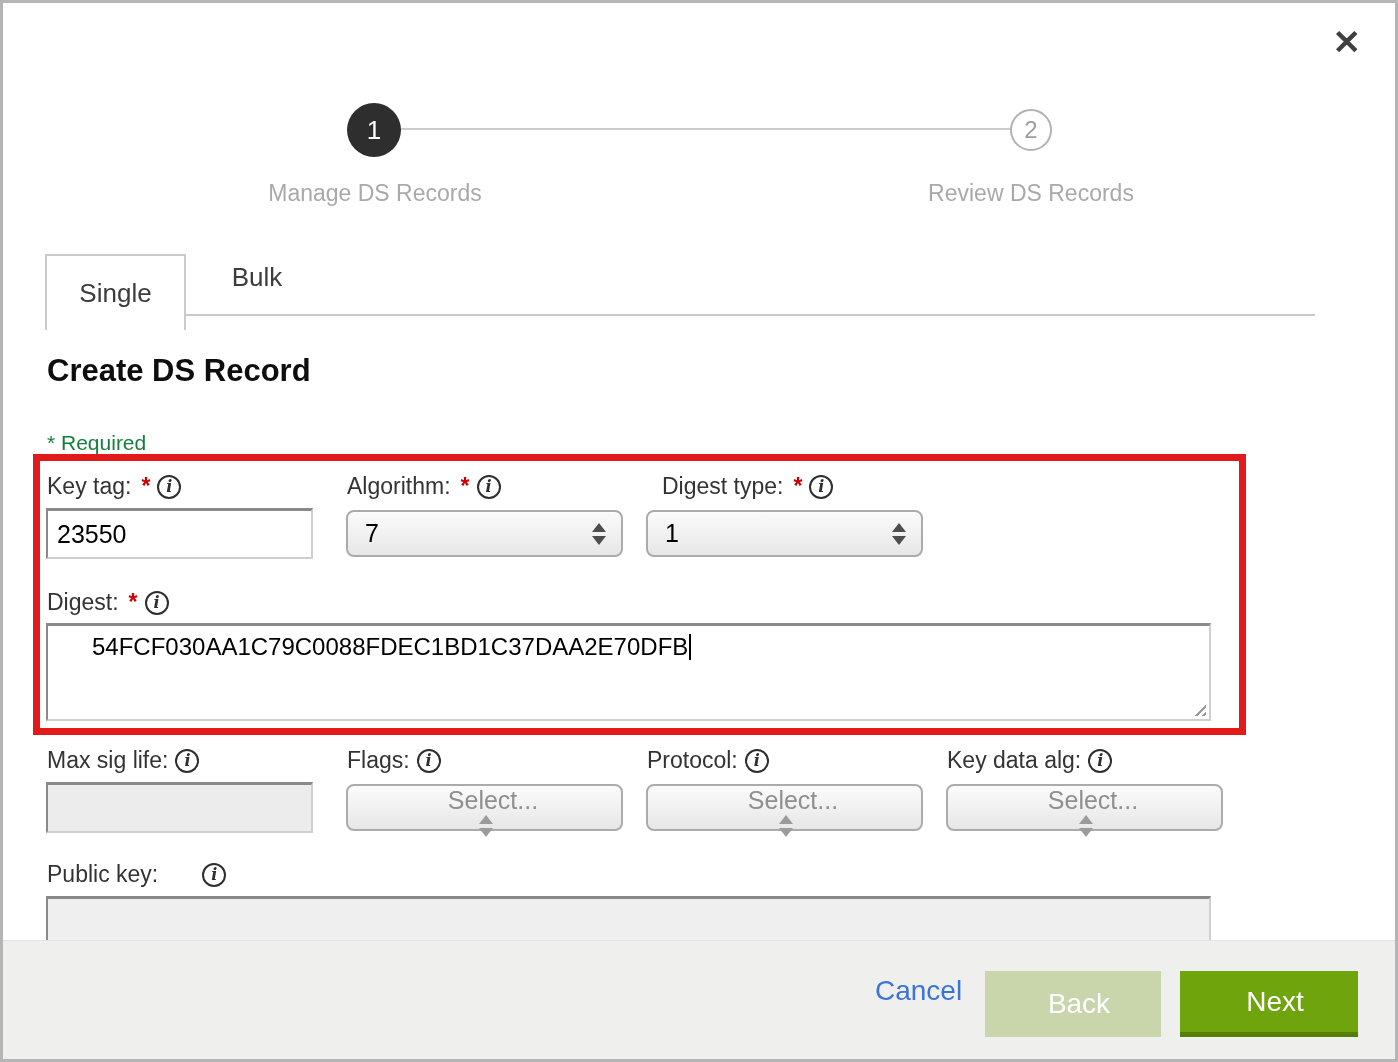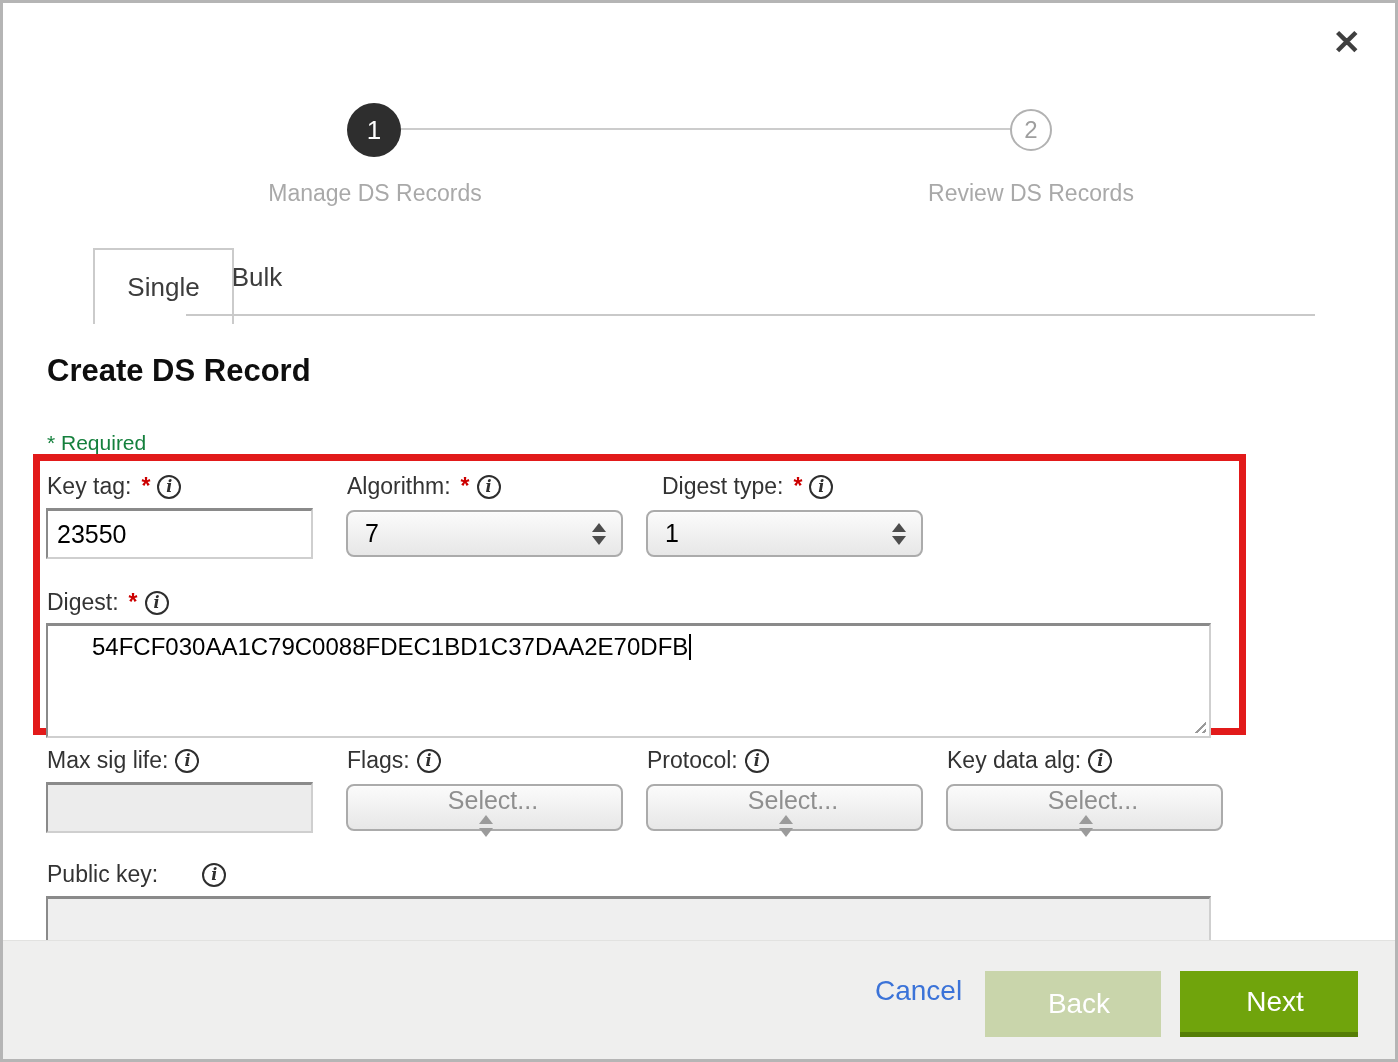--- a/index.html
+++ b/index.html
@@ -40,25 +40,25 @@
   }
   .step-label {
     position:absolute; top:177px; width:320px; text-align:center;
     color:#a9a9a9; font-size:23px;
   }
   .step-label.first { left:212px; }
   .step-label.second { left:868px; }
 
   
   .tab-single {
-    position:absolute; top:245px; left:42px; width:141px; height:76px;
+    position:absolute; top:251px; left:42px; width:141px; height:76px;
     background:#ffffff;
     border:2px solid #cbcbcb; border-bottom:none;
     display:flex; align-items:center; justify-content:center;
-    font-size:26px; color:#3c3c3c; cursor:pointer;margin-left:48px;
+    font-size:26px; color:#3c3c3c; cursor:pointer;
   }
   .tab-bulk {
     position:absolute; top:237px; left:183px; width:142px; height:74px;
     display:flex; align-items:center; justify-content:center;
     font-size:26px; color:#3c3c3c; cursor:pointer;
   }
   .tab-underline {
     position:absolute; top:311px; left:183px; width:1129px; height:2px;
     background:#c9c9c9;
   }
@@ -218,21 +218,21 @@
         <span class="tri-up"></span>
         <span class="tri-down"></span>
       </span>
   </div>
 
   <div class="field-label" style="top:586px; left:44px;">
     <span>Digest:</span>
     <span class="req-star">*</span>
     <span class="info-icon">i</span>
   </div>
-  <div class="textarea" style="top:620px; height:115px;padding-left:44px;">
+  <div class="textarea" style="top:620px; height:98px;padding-left:44px;">
     <span>54FCF030AA1C79C0088FDEC1BD1C37DAA2E70DFB</span><span class="caret"></span>
     <span class="resize-handle"></span>
   </div>
 
   <div class="field-label" style="top:744px; left:44px;">
     <span>Max sig life:</span>
     <span class="info-icon">i</span>
   </div>
   <div class="field-label" style="top:744px; left:344px;">
     <span>Flags:</span>

